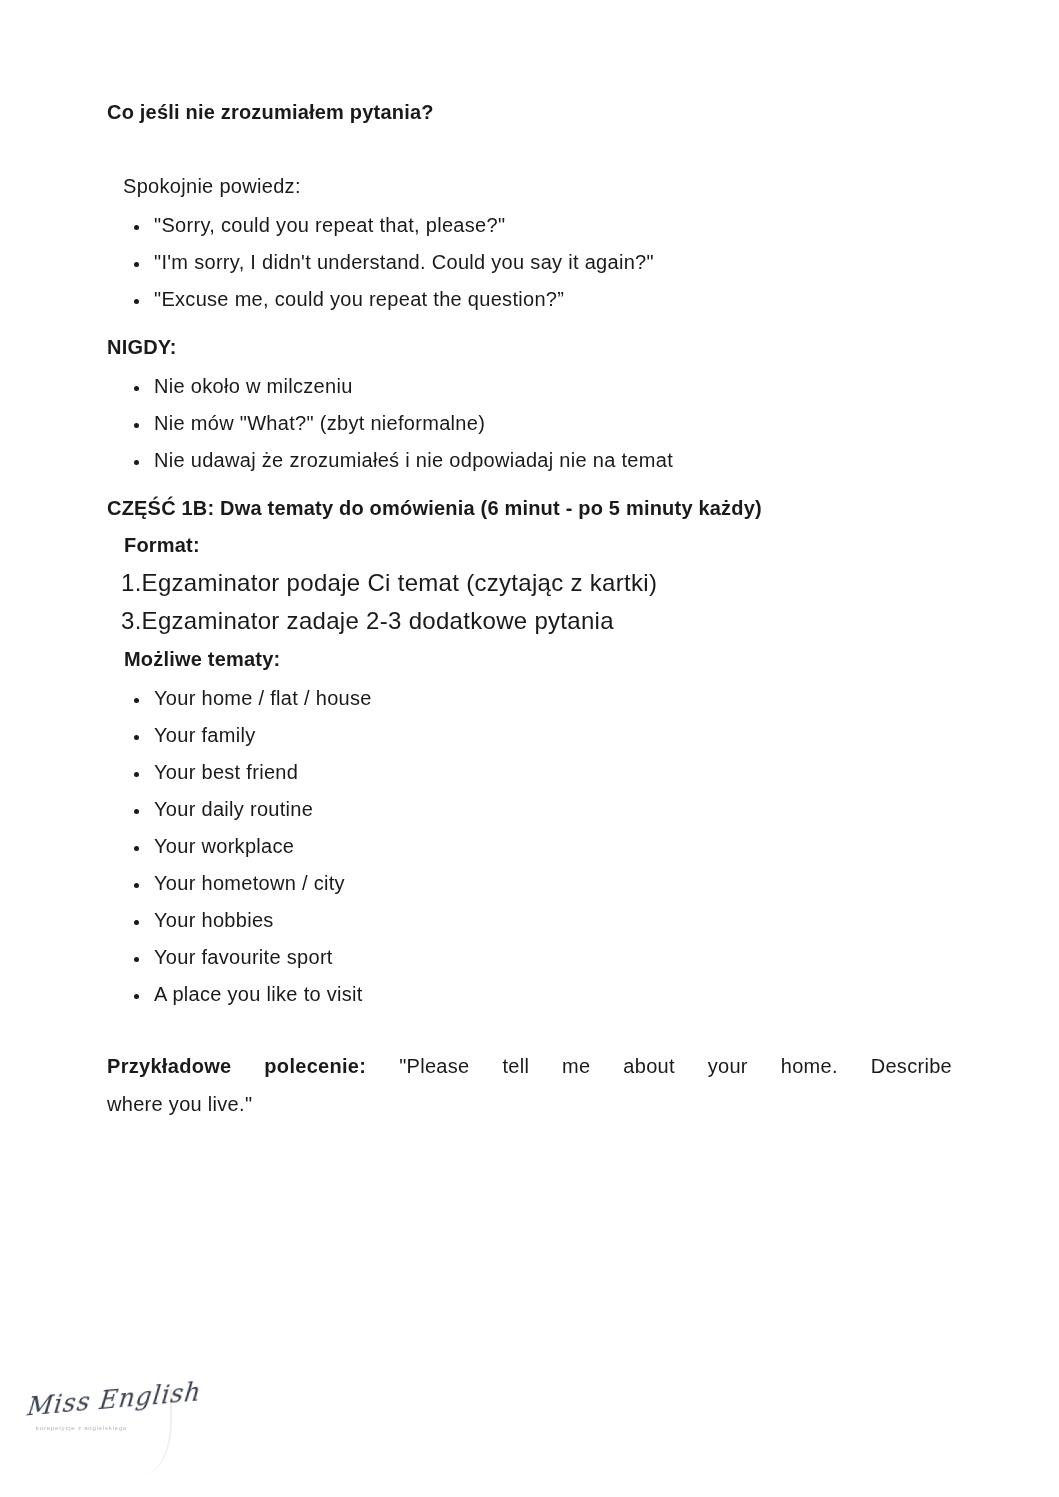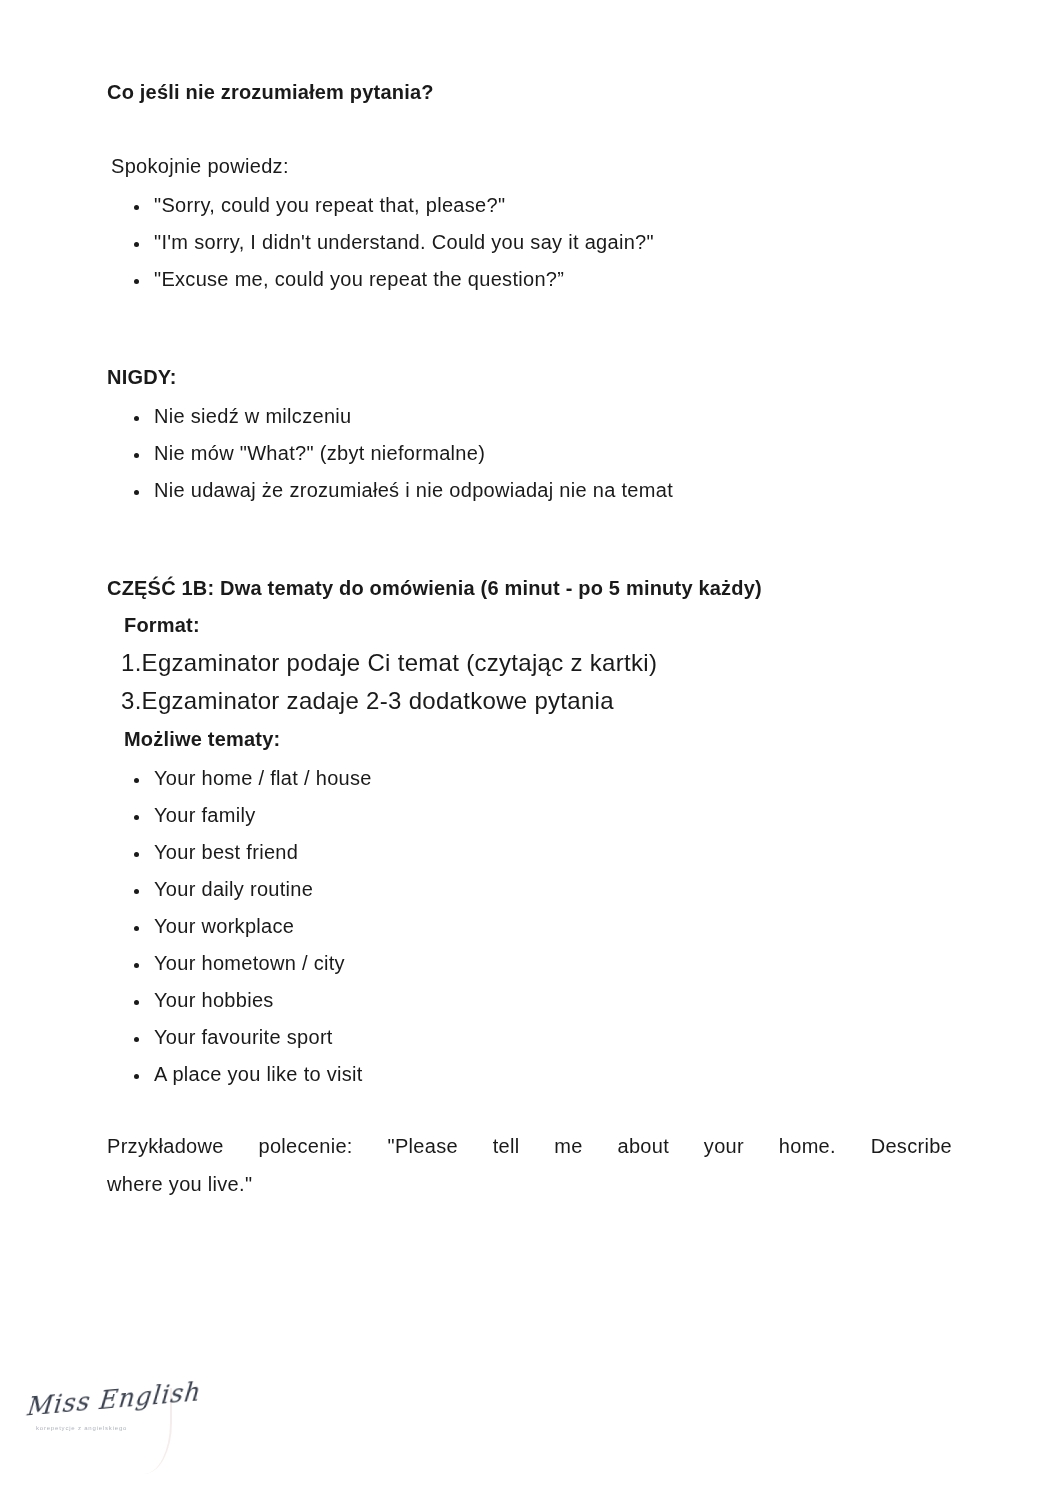--- a/index.html
+++ b/index.html
@@ -8,37 +8,37 @@
     height: 1497px;
     background: #ffffff;
     font-family: "Liberation Sans", sans-serif;
     color: #1a1a1a;
     position: relative;
     overflow: hidden;
   }
   .page {
     box-sizing: border-box;
     width: 845px;
-    padding-top: 80px;
+    padding-top: 100px;
     margin-left: 107px;
   }
   .h-bold {
     font-size: 20px;
     font-weight: 700;
     line-height: 24px;
     letter-spacing: 0.2px;
     margin: 0;
     white-space: nowrap;
   }
-  .section-gap { margin-top: 74px; }
+  .section-gap { margin-top: 24px; }
   .intro {
     font-size: 20px;
     line-height: 24px;
     letter-spacing: 0.3px;
-    margin: 50px 0 0 4px;
+    margin: 50px 0 0 16px;
   }
   ul.bullets {
     margin: 16px 0 0 0;
     padding: 0 0 0 43px;
     list-style: disc;
   }
   ul.bullets li {
     font-size: 20px;
     line-height: 23px;
     letter-spacing: 0.3px;
@@ -67,21 +67,21 @@
     display: block;
     text-align: justify;
     text-align-last: justify;
     line-height: 24px;
   }
   .example .line2 {
     display: block;
     line-height: 24px;
     margin-top: 14px;
   }
-  .example strong { font-weight: 400; }
+  .example strong { font-weight: 700; }
   .logo {
     position: absolute;
     left: 26px;
     top: 1392px;
     width: 170px;
   }
   .logo-name {
     font-family: "DejaVu Serif", serif;
     font-style: italic;
     font-size: 25px;
@@ -123,21 +123,21 @@
 
   <ul class="bullets">
     <li>"Sorry, could you repeat that, please?"</li>
     <li>"I'm sorry, I didn't understand. Could you say it again?"</li>
     <li>"Excuse me, could you repeat the question?”</li>
   </ul>
 
   <h2 class="h-bold section-gap">NIGDY:</h2>
 
   <ul class="bullets">
-    <li>Nie siedź w milczeniu</li>
+    <li>Nie około w milczeniu</li>
     <li>Nie mów "What?" (zbyt nieformalne)</li>
     <li>Nie udawaj że zrozumiałeś i nie odpowiadaj nie na temat</li>
   </ul>
 
   <h2 class="h-bold section-gap">CZĘŚĆ 1B: Dwa tematy do omówienia (6 minut - po 5 minuty każdy)</h2>
   <h3 class="h-bold sub-heading">Format:</h3>
 
   <ol class="steps">
     <li>1.Egzaminator podaje Ci temat (czytając z kartki)</li>
     <li>3.Egzaminator zadaje 2-3 dodatkowe pytania</li>

